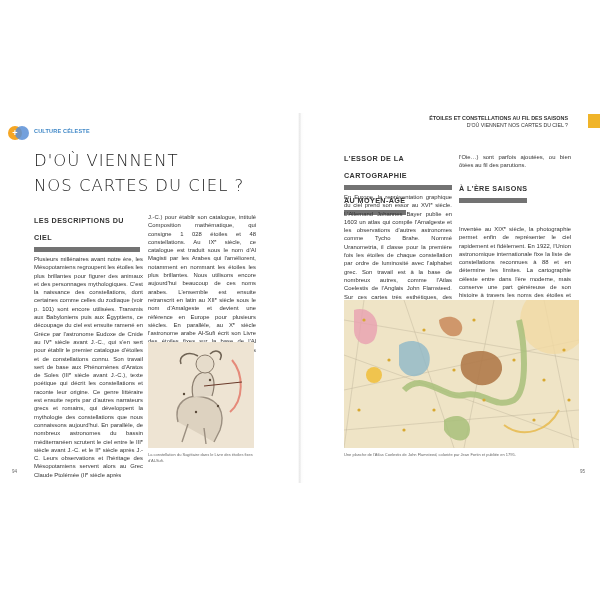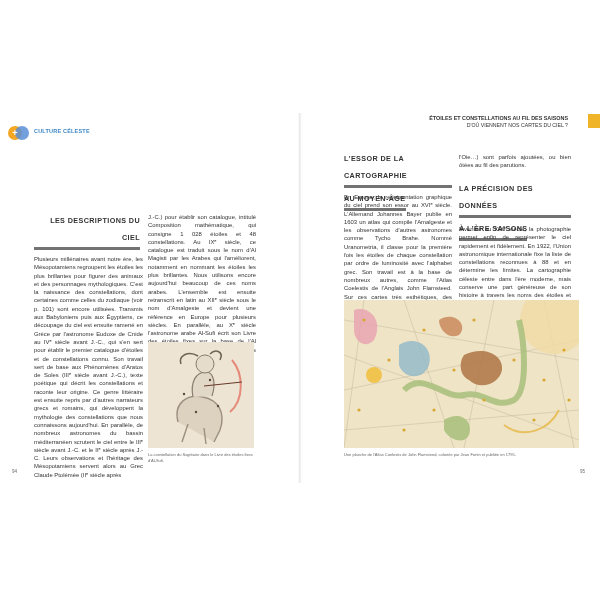--- a/index.html
+++ b/index.html
@@ -14,21 +14,21 @@
   
   .badge { position:absolute; left:8px; top:126px; width:22px; height:14px; }
   .badge .c1 { position:absolute; left:0; top:0; width:14px; height:14px; border-radius:50%; background:#f5a623; }
   .badge .c2 { position:absolute; left:7px; top:0; width:14px; height:14px; border-radius:50%; background:#5b8fd6; opacity:0.85; }
   .badge .plus { position:absolute; left:3px; top:0px; width:8px; height:14px; color:#fff; font-size:9px; font-weight:bold; line-height:14px; text-align:center; }
   .kicker { position:absolute; left:34px; top:128px; font-size:5.5px; font-weight:bold; color:#3d86c6; letter-spacing:0.2px; }
 
   .title { position:absolute; left:34px; top:148px; font-size:16.5px; letter-spacing:1px; color:#222; line-height:25px; font-family:"DejaVu Sans", sans-serif; font-weight:300; }
 
   .subhead { position:absolute; font-size:7.2px; font-weight:bold; color:#333; letter-spacing:0.4px; line-height:17px; }
-  .subhead .line { display:block; border-bottom:3px solid #737373; width:fit-content; padding-bottom:1px; margin-bottom:2px; }
+  .subhead .line { display:block; border-bottom:5px solid #737373; width:fit-content; padding-bottom:1px; margin-bottom:2px; }
   .body { position:absolute; font-size:5.9px; line-height:8.3px; color:#333; text-align:justify; }
 
   .img-sag { position:absolute; left:148px; top:342px; width:106px; height:106px; background:#efe6d7; overflow:hidden; }
   .caption { position:absolute; font-size:4px; color:#666; line-height:5.5px; }
   .folio { position:absolute; font-size:4.5px; color:#666; }
 
   
   .run1 { position:absolute; right:32px; top:115px; font-size:5.4px; font-weight:bold; color:#333; text-align:right; }
   .run2 { position:absolute; right:32px; top:122px; font-size:5.2px; color:#333; text-align:right; }
   .tab { position:absolute; left:588px; top:114px; width:12px; height:14px; background:#f0b429; }
@@ -44,24 +44,26 @@
 
   <div>
     <div class="badge">
       <div class="c1"></div>
         <div class="c2"></div>
         <div class="plus">+</div>
     </div>
     <div class="kicker">CULTURE CÉLESTE</div>
 
     <div class="title">
+      <div>D'OÙ VIENNENT</div>
+      <div>NOS CARTES DU CIEL ?</div>
     </div>
 
     <div class="subhead" style="left:34px; top:212px;">
-      <span class="line" style="width:106px;text-align:right;">LES DESCRIPTIONS DU CIEL</span>
+      <span class="line" style="width:106px;">LES DESCRIPTIONS DU CIEL</span>
     </div>
 
     <div class="body" style="left:34px; top:255px; width:109px;">Plusieurs millénaires avant notre ère, les Mésopotamiens regroupent les étoiles les plus brillantes pour figurer des animaux et des personnages mythologiques. C'est la naissance des constellations, dont certaines comme celles du zodiaque (voir p. 101) sont encore utilisées. Transmis aux Babyloniens puis aux Égyptiens, ce découpage du ciel est ensuite ramené en Grèce par l'astronome Eudoxe de Cnide au IVᵉ siècle avant J.-C., qui s'en sert pour établir le premier catalogue d'étoiles et de constellations connu. Son travail sert de base aux Phénomènes d'Aratos de Soles (IIIᵉ siècle avant J.-C.), texte poétique qui décrit les constellations et raconte leur origine. Ce genre littéraire est ensuite repris par d'autres narrateurs grecs et romains, qui développent la mythologie des constellations que nous connaissons aujourd'hui. En parallèle, de nombreux astronomes du bassin méditerranéen scrutent le ciel entre le IIIᵉ siècle avant J.-C. et le IIᵉ siècle après J.-C. Leurs observations et l'héritage des Mésopotamiens servent alors au Grec Claude Ptolémée (IIᵉ siècle après</div>
     <div class="body" style="left:148px; top:213px; width:108px;">J.-C.) pour établir son catalogue, intitulé Composition mathématique, qui consigne 1 028 étoiles et 48 constellations. Au IXᵉ siècle, ce catalogue est traduit sous le nom d'Al Magisti par les Arabes qui l'améliorent, notamment en nommant les étoiles les plus brillantes. Nous utilisons encore aujourd'hui beaucoup de ces noms arabes. L'ensemble est ensuite retranscrit en latin au XIIᵉ siècle sous le nom d'Amalgeste et devient une référence en Europe pour plusieurs siècles. En parallèle, au Xᵉ siècle l'astronome arabe Al-Sufi écrit son Livre des étoiles fixes sur la base de l'Al Magisti. Y figurent de magnifiques dessins de constellations.</div>
 
     <div class="img-sag">
       <svg width="106" height="106" viewBox="0 0 106 106">
         <rect width="106" height="106" fill="#eee4d3"></rect>
         <path d="M30 80 C25 60 40 52 55 55 C70 58 78 70 72 88 L66 100 M40 82 L34 100 M56 86 L58 102" stroke="#9b8f80" stroke-width="1.4" fill="#ddd2c0"></path>
         <path d="M45 55 C42 40 48 30 58 30 C66 30 68 42 64 54" stroke="#8a7d6e" stroke-width="1.2" fill="#e2d8c8"></path>
@@ -85,21 +87,20 @@
     <div class="tab"></div>
 
     <div class="subhead" style="left:344px; top:150px;">
       <span class="line" style="width:108px;">L'ESSOR DE LA CARTOGRAPHIE</span>
       <span class="line">AU MOYEN-ÂGE</span>
     </div>
     <div class="body" style="left:344px; top:193px; width:108px;">En Europe, la représentation graphique du ciel prend son essor au XVIᵉ siècle. L'Allemand Johannes Bayer publie en 1603 un atlas qui compile l'Amalgeste et les observations d'autres astronomes comme Tycho Brahe. Nommé Uranometria, il classe pour la première fois les étoiles de chaque constellation par ordre de luminosité avec l'alphabet grec. Son travail est à la base de nombreux autres, comme l'Atlas Coelestis de l'Anglais John Flamsteed. Sur ces cartes très esthétiques, des constellations plus récentes (Le Petit Renard,</div>
 
     <div class="body" style="left:459px; top:153px; width:112px;">l'Oie…) sont parfois ajoutées, ou bien ôtées au fil des parutions.</div>
     <div class="subhead" style="left:459px; top:180px;">
-      <span class="line" style="width:112px;">LA PRÉCISION DES DONNÉES</span>
       <span class="line">À L'ÈRE SAISONS</span>
     </div>
     <div class="body" style="left:459px; top:225px; width:112px;">Inventée au XIXᵉ siècle, la photographie permet enfin de représenter le ciel rapidement et fidèlement. En 1922, l'Union astronomique internationale fixe la liste de constellations reconnues à 88 et en détermine les limites. La cartographie céleste entre dans l'ère moderne, mais conserve une part généreuse de son histoire à travers les noms des étoiles et des constellations.</div>
 
     <div class="img-atlas">
       <svg width="235" height="148" viewBox="0 0 235 148">
         <rect width="235" height="148" fill="#efe4c6"></rect>
         <g stroke="#b9ae94" stroke-width="0.4" fill="none">
           <line x1="0" y1="20" x2="235" y2="60"></line>
             <line x1="0" y1="90" x2="235" y2="40"></line>

